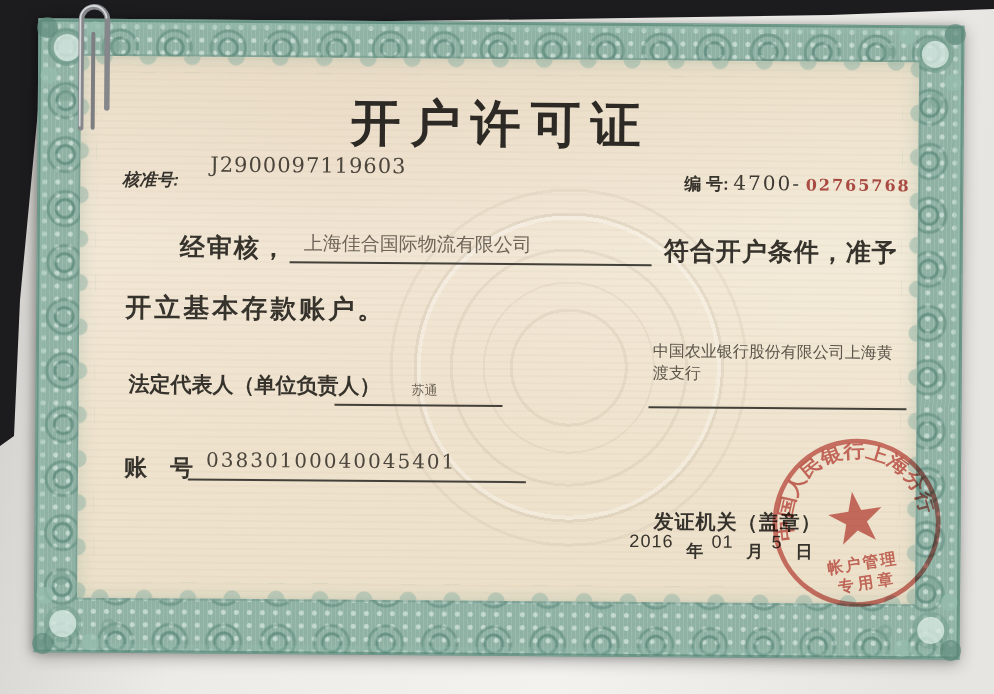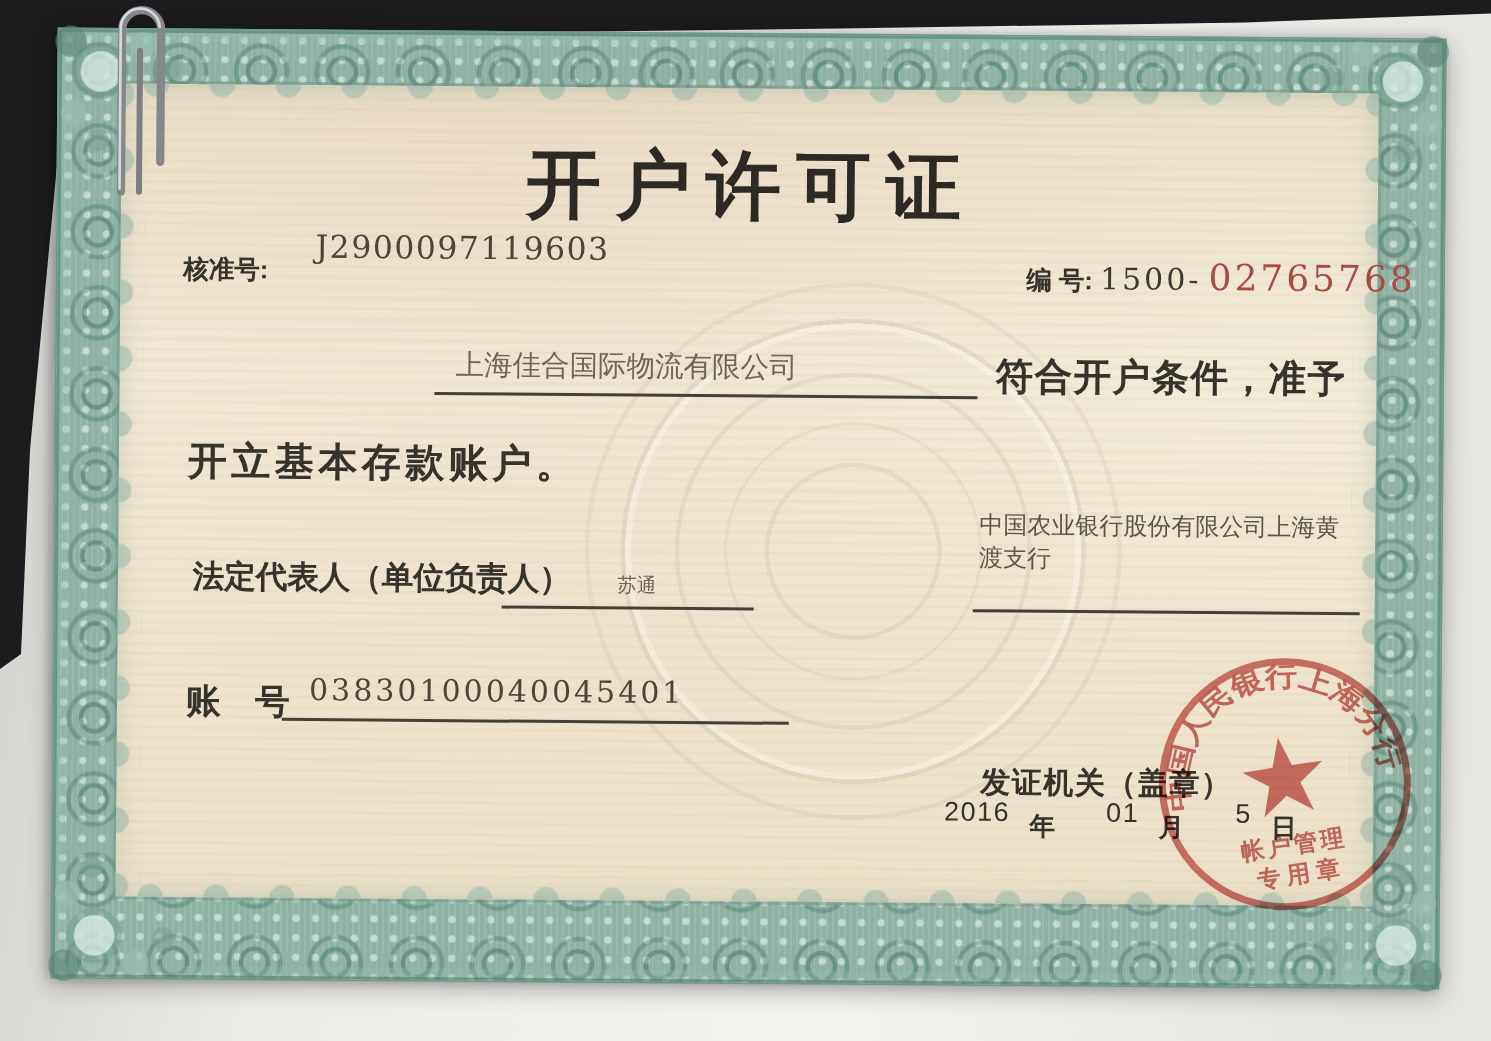--- a/index.html
+++ b/index.html
@@ -64,25 +64,25 @@
 
   
   .abs{position:absolute;}
   .title{left:0;top:68px;width:100%;text-align:center;
     font-family:"Liberation Serif","DejaVu Serif",serif;font-weight:700;
     font-size:50px;letter-spacing:10px;color:#2d2a25;}
   .lbl{font-weight:700;color:#36322c;}
   .serifval{font-family:"DejaVu Serif","Liberation Serif",serif;color:#4b453c;}
   .handval{font-family:"Liberation Serif","DejaVu Serif",serif;color:#6e6558;}
 
-  .approval-label{left:84px;top:148px;font-size:17px;}
+  .approval-label{left:84px;top:148px;font-size:17px;font-style:italic;}
   .approval-value{left:172px;top:132px;font-size:21px;letter-spacing:1px;}
   .serial-line{left:646px;top:146px;font-size:17px;white-space:nowrap;}
   .serial-prefix{font-family:"DejaVu Serif","Liberation Serif",serif;font-size:20px;color:#3d3933;letter-spacing:2px;}
-  .serial-number{font-family:"DejaVu Serif","Liberation Serif",serif;font-size:24px;color:#a94b42;letter-spacing:2px;}
+  .serial-number{font-family:"DejaVu Serif","Liberation Serif",serif;font-size:16px;color:#a94b42;letter-spacing:2px;font-weight:bold;}
 
   .review-prefix{left:142px;top:210px;font-size:25px;letter-spacing:2px;}
   .fill-line{position:absolute;border-bottom:2px solid #43403a;}
   .fill-line>span{position:absolute;}
   .company-line{left:252px;top:200px;width:362px;height:40px;}
   .company-line>span{left:14px;bottom:5px;font-size:19px;white-space:nowrap;}
   .review-suffix{left:626px;top:210px;font-size:25px;letter-spacing:1px;white-space:nowrap;}
   .basic-line{left:88px;top:270px;font-size:26px;letter-spacing:3px;}
 
   .rep-label{left:92px;top:350px;font-size:21px;}
@@ -93,21 +93,21 @@
   .bank-line>span{left:4px;top:16px;width:252px;font-size:16px;line-height:1.35;color:#5c554a;font-family:"Liberation Serif","DejaVu Serif",serif;}
 
   .account-label{left:88px;top:432px;font-size:23px;text-align:right;}
   .account-line{left:152px;top:418px;width:338px;height:40px;}
   .account-line>span{left:18px;bottom:7px;font-size:20px;letter-spacing:2px;}
 
   .issuer-label{left:618px;top:484px;font-size:20px;letter-spacing:1px;}
   .date-row{left:594px;top:506px;font-size:18px;color:#36322c;white-space:nowrap;}
   .date-row .num{font-family:Liberation Sans, sans-serif;letter-spacing:1px;}
   .date-row .unit{font-weight:700;position:relative;top:9px;font-size:17px;}
-  .date-row .g1{margin-left:13px;} .date-row .g2{margin-left:34px;}
+  .date-row .g1{margin-left:13px;} .date-row .g2{margin-left:8px;}
 
   .seal{position:absolute;left:732px;top:408px;width:178px;height:178px;
     transform:rotate(-9deg);opacity:.9;mix-blend-mode:multiply;}
 
   .paperclip{position:absolute;left:16px;top:-26px;width:74px;height:152px;z-index:6;}
 </style>
 </head>
 <body>
 
 <div class="stage">
@@ -124,24 +124,25 @@
     <div class="corner br"></div>
     <div class="corner bl"></div>
 
     <div class="abs title">开户许可证</div>
 
     <div class="abs lbl approval-label">核准号:</div>
     <div class="abs serifval approval-value">J2900097119603</div>
 
     <div class="abs serial-line">
       <span class="lbl">编 号:</span>
-      <span class="serial-prefix">1500-</span>
+      <span class="serial-prefix">4700-</span>
       <span class="serial-number">02765768</span>
     </div>
 
+    <div class="abs lbl review-prefix">经审核，</div>
     <div class="fill-line company-line">
       <span class="handval">上海佳合国际物流有限公司</span>
     </div>
     <div class="abs lbl review-suffix">符合开户条件，准予</div>
     <div class="abs lbl basic-line">开立基本存款账户。</div>
 
     <div class="abs lbl rep-label">法定代表人（单位负责人）</div>
     <div class="fill-line name-line">
       <span class="handval">苏通</span>
     </div>

